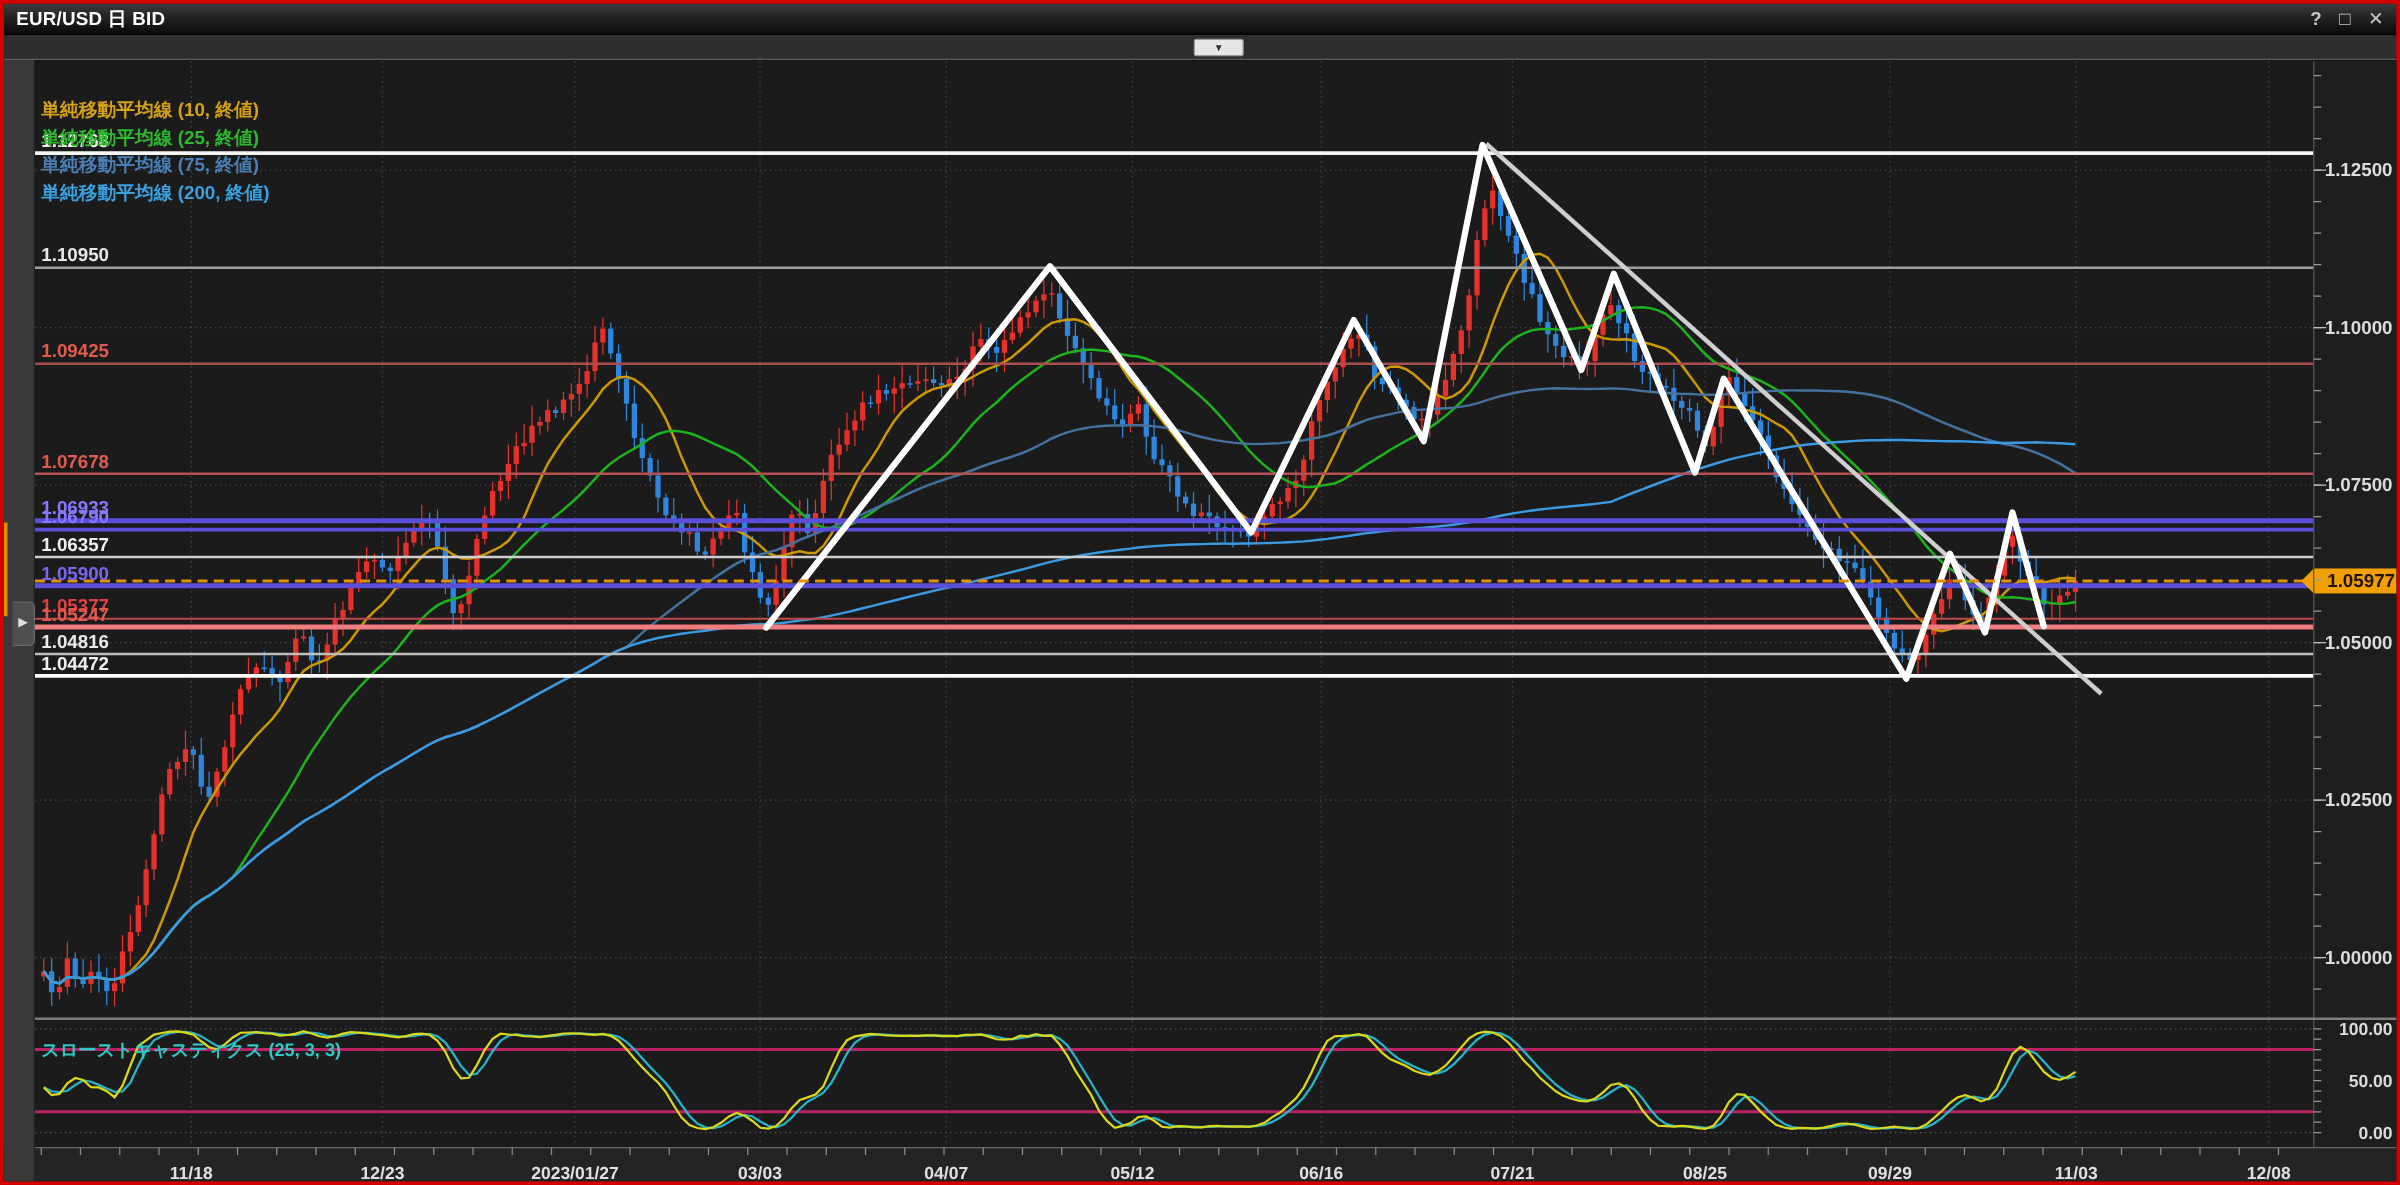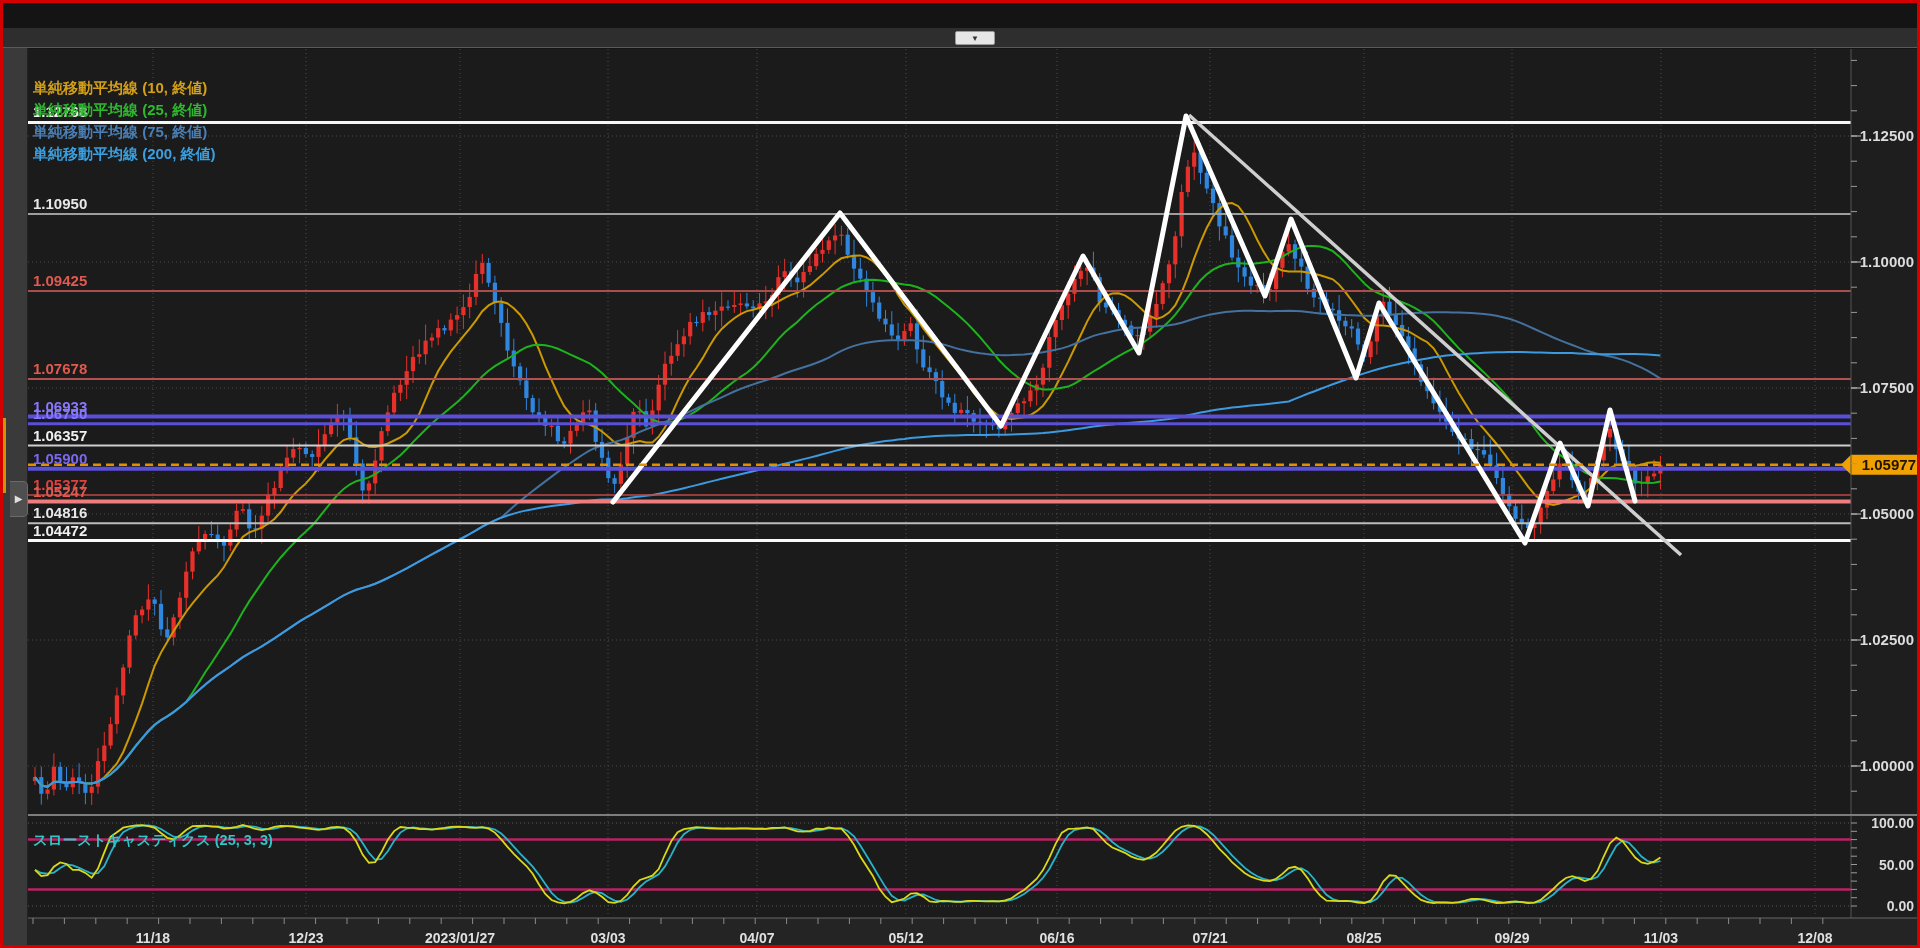--- a/index.html
+++ b/index.html
@@ -24,20 +24,28 @@
   #expand-tab{position:absolute;left:7px;top:433px;width:18px;height:36px;background:#4f4f4f;
        border:1px solid #6a6a6a;border-left:none;border-radius:0 5px 5px 0;color:#e0e0e0;
        font-size:10px;text-align:center;line-height:34px;cursor:pointer;}
   svg{position:absolute;left:0;top:0;z-index:1;}
   svg text{font-family:"Liberation Sans","DejaVu Sans",sans-serif;}
 </style>
 </head>
 <body>
 
 <div id="app">
+  <div id="titlebar">
+    <span class="title">EUR/USD 日 BID</span>
+    <span class="winbtns">
+      <span>?</span>
+      <span>□</span>
+      <span>✕</span>
+    </span>
+  </div>
   <div id="topstrip">
     <div id="collapse-btn">▼</div>
   </div>
   <svg id="chart-svg" width="1920" height="948" viewBox="0 0 1920 948">
       <rect x="25" y="46" width="1892" height="869" fill="#1b1b1b"></rect>
       <rect x="1848" y="46" width="69" height="869" fill="#1e1e1e"></rect>
       <rect x="0" y="915" width="1920" height="30" fill="#242424"></rect>
       <defs>
         <clipPath id="mainclip">
           <rect x="25" y="46" width="1823" height="766"></rect>

